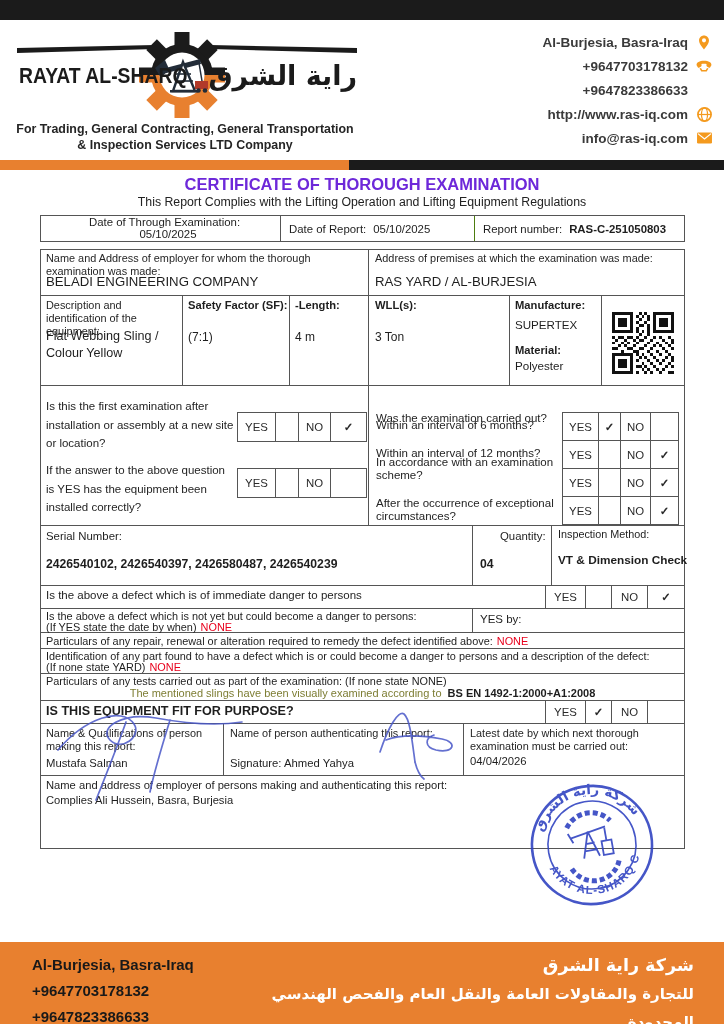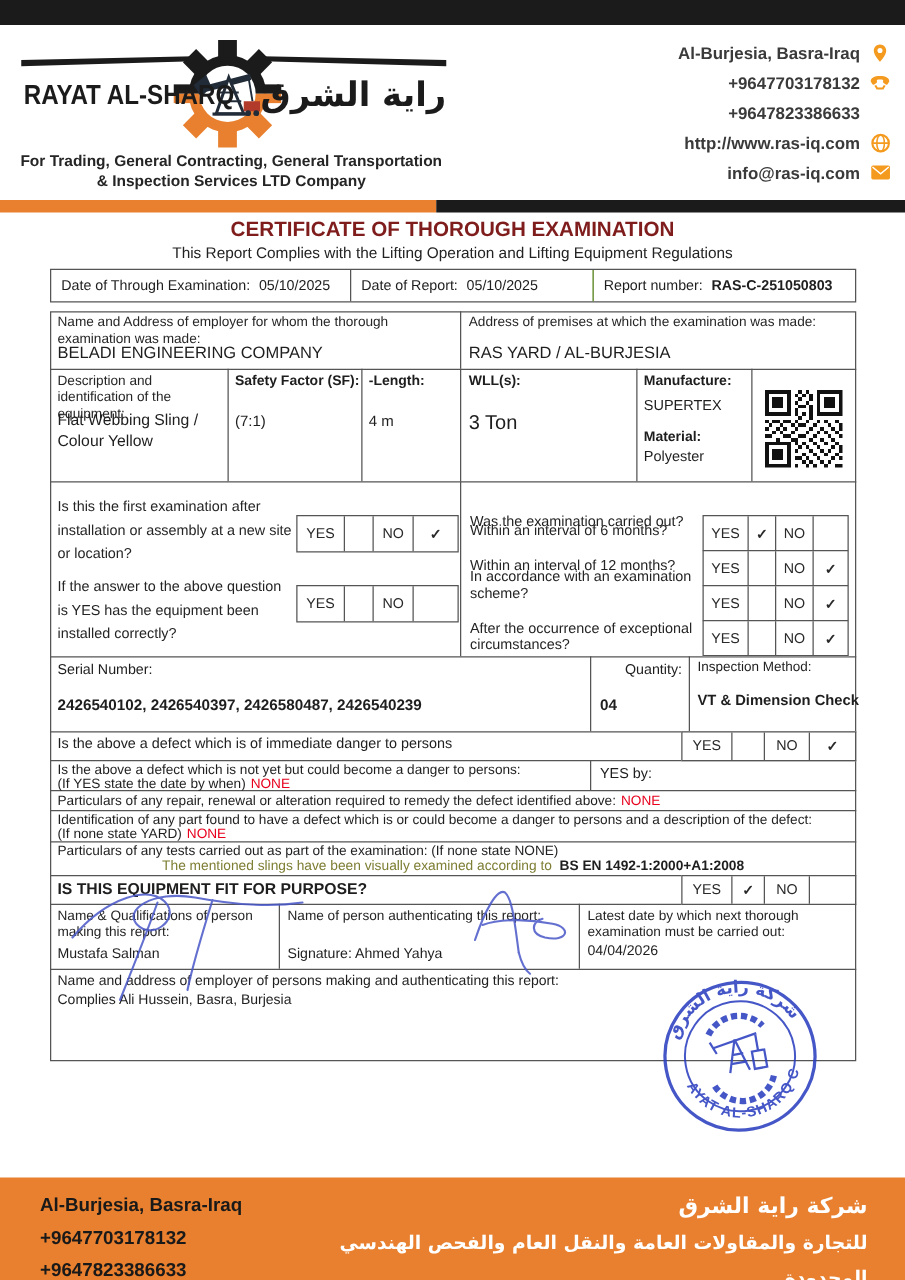--- a/index.html
+++ b/index.html
@@ -123,25 +123,25 @@
             <rect x="1" y="1.5" width="16" height="12" rx="1.4" fill="#F49A1E"></rect>
             <path d="M2 2.8 9 8.6 16 2.8" stroke="#fff" stroke-width="1.3" fill="none"></path>
           </svg>
       </span>
     </div>
   </div>
 
   <div class="abs" style="left:0;top:160px;width:349px;height:10px;background:#E8802F;"></div>
   <div class="abs" style="left:349px;top:160px;width:375px;height:10px;background:#1b1b1b;"></div>
 
-  <div class="abs ctr" style="left:0;top:175px;width:724px;font-size:16.5px;font-weight:bold;color:#7f1d1d;">CERTIFICATE OF THOROUGH EXAMINATION</div>
+  <div class="abs ctr" style="left:0;top:175px;width:724px;font-size:16.5px;font-weight:bold;color:#6d28d9;">CERTIFICATE OF THOROUGH EXAMINATION</div>
   <div class="abs ctr" style="left:0;top:195px;width:724px;font-size:12.3px;color:#222;">This Report Complies with the Lifting Operation and Lifting Equipment Regulations</div>
 
   <div class="box" style="left:40px;top:215px;width:645px;height:27px;display:flex;">
-    <div style="width:240px;border-right:1px solid #555;display:flex;align-items:center;padding-left:8px;box-sizing:border-box;font-size:11.4px;">
+    <div style="width:240px;border-right:1px solid #555;display:flex;align-items:center;padding-left:8px;box-sizing:border-box;font-size:11.4px;flex-direction:column;">
       <span>Date of Through Examination:</span>
       <span style="margin-left:7px;">05/10/2025</span>
     </div>
     <div style="width:194px;border-right:1px solid #4d7c0f;display:flex;align-items:center;padding-left:8px;box-sizing:border-box;font-size:11.4px;">
       <span>Date of Report:</span>
       <span style="margin-left:7px;">05/10/2025</span>
     </div>
     <div style="flex:1;display:flex;align-items:center;padding-left:8px;box-sizing:border-box;font-size:11.4px;">
       <span>Report number:</span>
       <span class="b" style="margin-left:7px;">RAS-C-251050803</span>
@@ -180,21 +180,21 @@
   <div class="abs lbl" style="left:375px;top:252px;width:302px;">Address of premises at which the examination was made:</div>
   <div class="abs" style="left:375px;top:274px;font-size:13.2px;">RAS YARD / AL-BURJESIA</div>
 
   <div class="abs lbl" style="left:46px;top:299px;width:128px;">Description and identification of the equipment:</div>
   <div class="abs val" style="left:46px;top:328px;width:128px;line-height:17px;">Flat Webbing Sling / Colour Yellow</div>
   <div class="abs b" style="left:188px;top:299px;font-size:11.2px;">Safety Factor (SF):</div>
   <div class="abs" style="left:188px;top:330px;font-size:12px;">(7:1)</div>
   <div class="abs b" style="left:295px;top:299px;font-size:11.2px;">-Length:</div>
   <div class="abs" style="left:295px;top:330px;font-size:12px;">4 m</div>
   <div class="abs b" style="left:375px;top:299px;font-size:11.2px;">WLL(s):</div>
-  <div class="abs" style="left:375px;top:330px;font-size:16px;">3 Ton</div>
+  <div class="abs" style="left:375px;top:330px;font-size:12px;">3 Ton</div>
   <div class="abs b" style="left:515px;top:299px;font-size:11.2px;">Manufacture:</div>
   <div class="abs" style="left:515px;top:318px;font-size:11.6px;">SUPERTEX</div>
   <div class="abs b" style="left:515px;top:344px;font-size:11.2px;">Material:</div>
   <div class="abs" style="left:515px;top:359px;font-size:11.6px;">Polyester</div>
 
   <svg class="abs" style="left:612px;top:312px;" width="62" height="62" viewBox="0 0 21 21" shape-rendering="crispEdges">
     <rect width="21" height="21" fill="#fff"></rect>
     <g fill="#111">
       <path d="M0 0h7v7H0z"></path>
         <path d="M14 0h7v7h-7z"></path>

